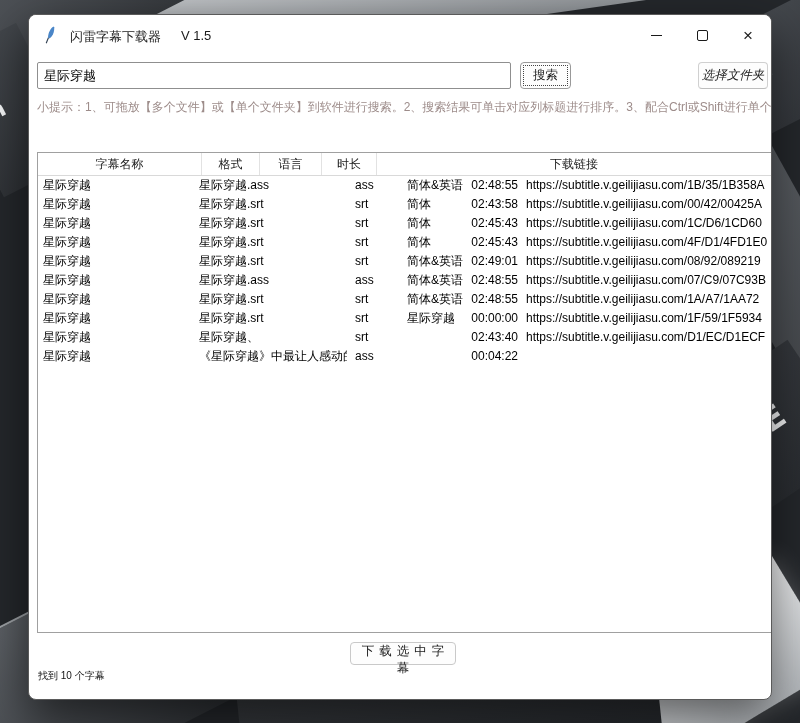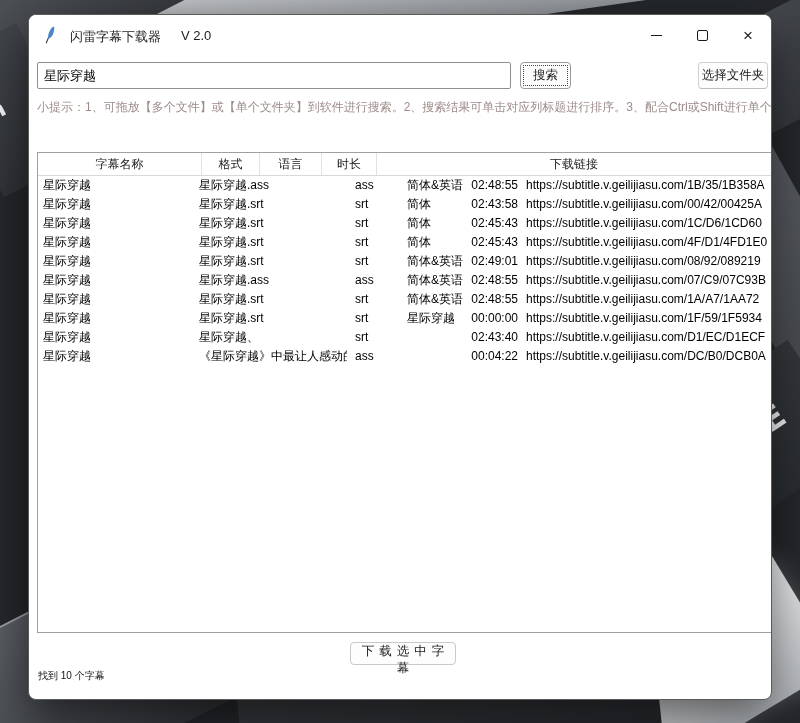--- a/index.html
+++ b/index.html
@@ -48,21 +48,21 @@
 
   
   .search-input { position:absolute; left:8px; top:47px; width:474px; height:27px;
                   border:1px solid #8f8f8f; background:#fff; font-size:13px; padding:0 6px;
                   font-family:"Liberation Sans", sans-serif; color:#000; border-radius:2px; }
   .btn { position:absolute; top:47px; height:27px; background:#fdfdfd; border:1px solid #d0d0d0;
          border-bottom-color:#bdbdbd; border-radius:4px; font-size:12.5px; color:#1a1a1a;
          font-family:"Liberation Sans", sans-serif; cursor:pointer; }
   .btn-search { left:491px; width:51px; outline:1px dotted #444; outline-offset:-4px; border-color:#999; }
   .btn-video  { left:574px; width:87px; }
-  .btn-folder { left:669px; width:70px; }
+  .btn-folder { left:669px; width:70px;font-style:italic; }
 
   .hint { position:absolute; left:8px; top:84px; width:735px; font-size:12px; color:#9d8c8a;
           white-space:nowrap; overflow:hidden; }
 
   
   .table { position:absolute; left:8px; top:137px; width:735px; height:481px;
            border:1px solid #a0a0a0; background:#fff; overflow:hidden; }
   .thead { display:flex; height:23px; border-bottom:1px solid #d9d9d9; background:#fff; }
   .th { font-size:12px; color:#1a1a1a; text-align:center; line-height:22px;
         border-right:1px solid #e2e2e2; overflow:hidden; white-space:nowrap; cursor:pointer; }
@@ -114,21 +114,21 @@
   <div class="wp wp9"></div>
 
   <div class="window">
 
     <div class="titlebar">
       <svg class="app-icon" viewBox="0 0 16 18">
         <path d="M11.5 0.5 C8.5 2.5 6.2 6.5 6.0 11.5 L7.2 12.6 C10.5 11 12.3 6.5 12.3 1.6 Z" fill="#4a86c8"></path>
         <path d="M6.4 11.8 L4.2 17.2" stroke="#2f3e50" stroke-width="1.1" fill="none"></path>
       </svg>
       <span class="app-title">闪雷字幕下载器</span>
-      <span class="app-version">V 2.0</span>
+      <span class="app-version">V 1.5</span>
       <div class="winbtn btn-min">
           <div class="glyph-min"></div>
         </div>
       <div class="winbtn btn-max">
           <div class="glyph-max"></div>
         </div>
       <div class="winbtn btn-close">
           <span class="glyph-close">×</span>
         </div>
     </div>
@@ -228,21 +228,20 @@
     <div class="td col-dur">02:43:40</div>
     <div class="td col-link">https://subtitle.v.geilijiasu.com/D1/EC/D1ECF</div>
   </div>
 
   <div class="tr">
     <div class="td col-video">星际穿越</div>
     <div class="td col-name">《星际穿越》中最让人感动的,</div>
     <div class="td col-fmt">ass</div>
     <div class="td col-lang"></div>
     <div class="td col-dur">00:04:22</div>
-    <div class="td col-link">https://subtitle.v.geilijiasu.com/DC/B0/DCB0A</div>
   </div>
 </div>
     </div>
 
     <button class="btn-download">下载选中字幕</button>
     <div class="status">找到 10 个字幕</div>
 
   </div>
 </div>
 

